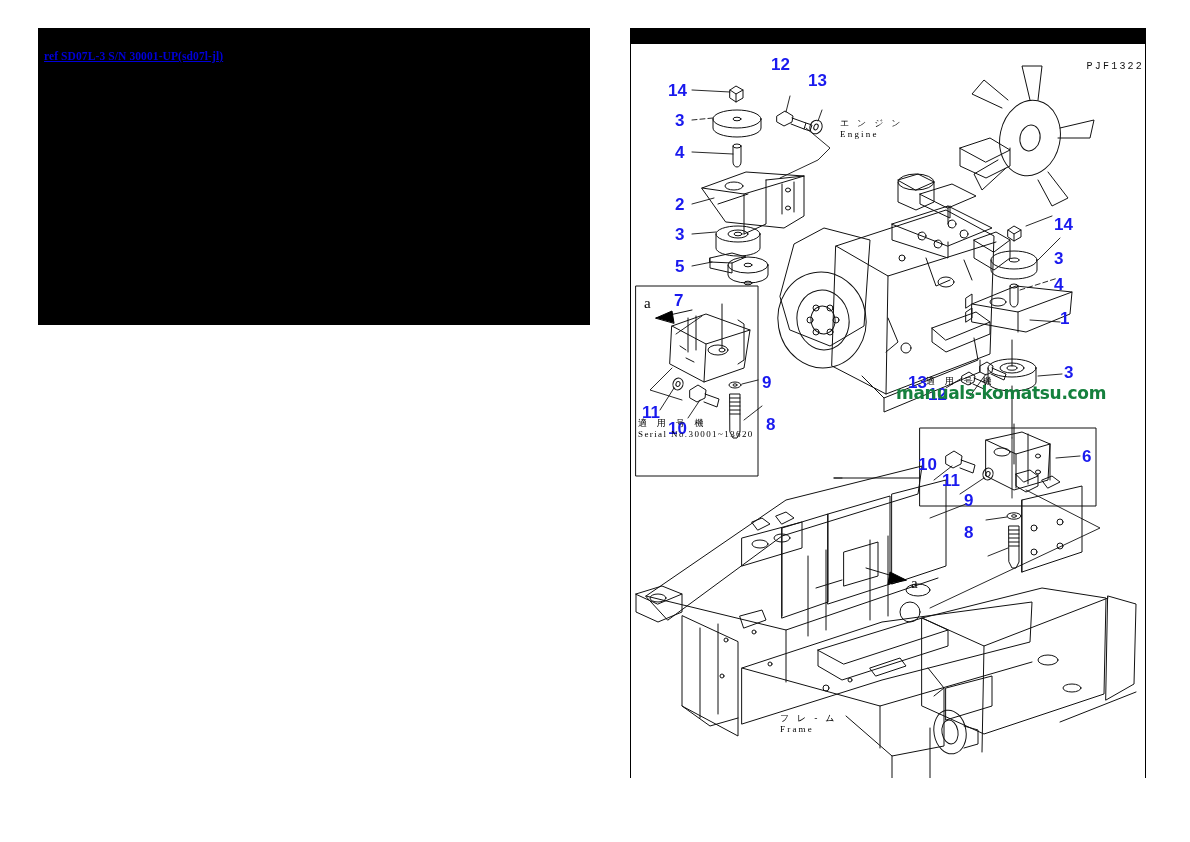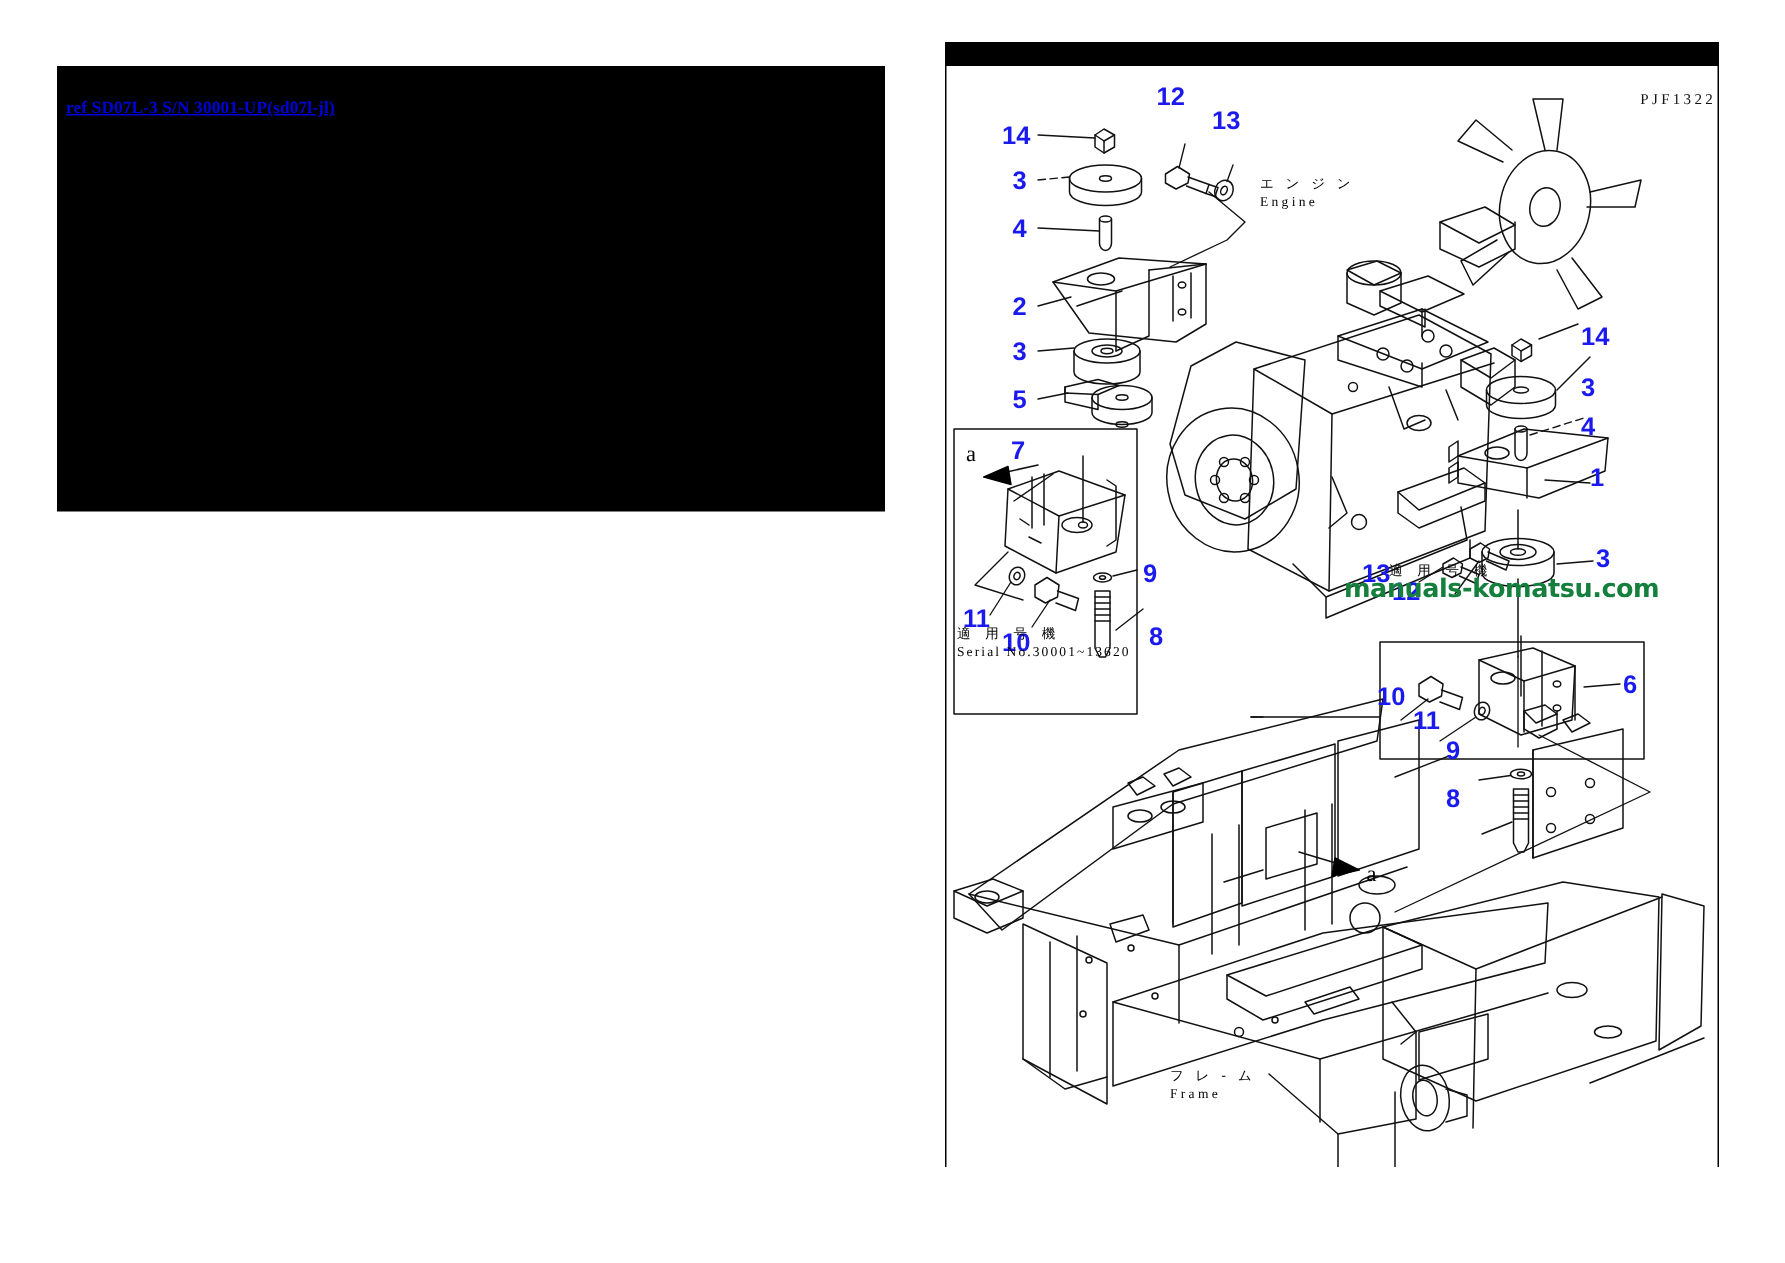--- a/index.html
+++ b/index.html
@@ -13,21 +13,21 @@
     height: 842px;
     position: relative;
     overflow: hidden;
     font-family: "Liberation Sans", sans-serif;
   }
 
   
   #left-panel {
     position: absolute;
     left: 38px;
-    top: 44px;
+    top: 28px;
     width: 552px;
     height: 297px;
     background: #000000;
   }
   #ref-link {
     position: absolute;
     left: 6px;
     top: 22px;
     color: #0000d8;
     font-family: "Liberation Serif", serif;
@@ -70,21 +70,21 @@
     left: 515px;
     top: 16px;
     width: 1px;
     height: 734px;
     background: #000000;
   }
   #drawing-number {
     position: absolute;
     right: 2px;
     top: 33px;
-    font-family: Liberation Serif, serif;
+    font-family: Liberation Mono, monospace;
     font-size: 10px;
     letter-spacing: 2.2px;
     color: #111111;
     white-space: nowrap;
   }
 
   
   #art {
     position: absolute;
     left: 0;

